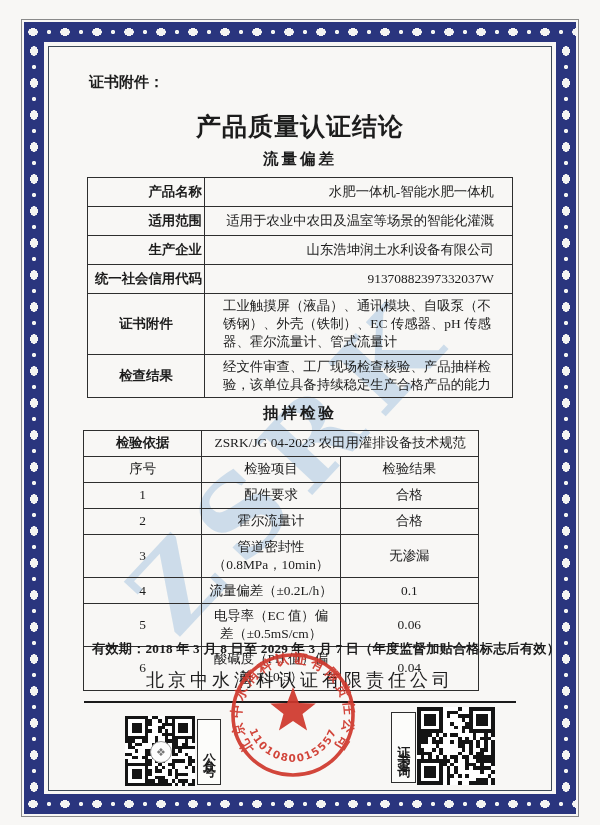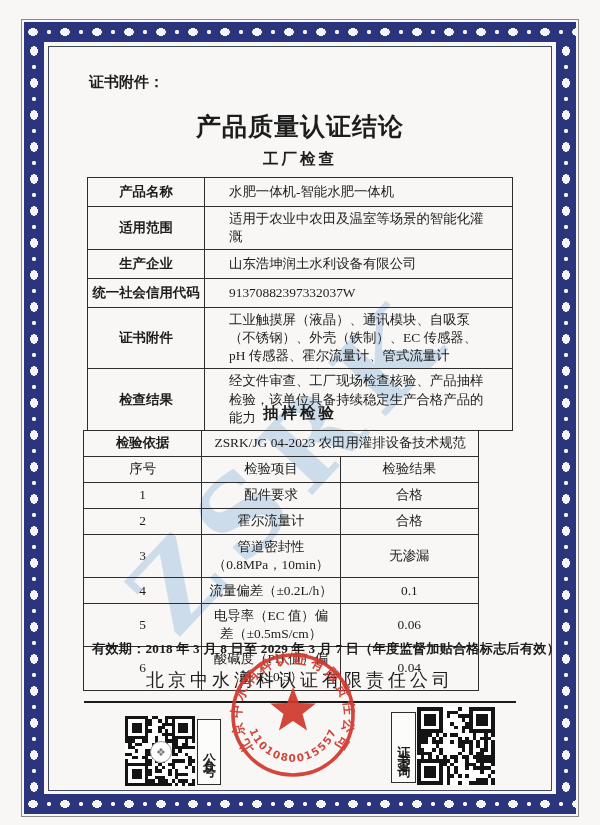--- a/index.html
+++ b/index.html
@@ -52,22 +52,22 @@
     font-family:"DejaVu Sans","Liberation Sans",sans-serif;
     font-size:25px;font-weight:900;letter-spacing:1px;
   }
   .section-title{position:absolute;left:0;right:0;text-align:center;font-size:15.5px;font-weight:bold;letter-spacing:3px;}
   .section-factory{top:149px;}
   .section-sampling{top:403px;}
   table{border-collapse:collapse;table-layout:fixed;background:transparent;}
   td,th{border:1.4px solid #2e2e2e;font-size:13.4px;line-height:1.35;padding:3px 6px;vertical-align:middle;}
   .t-factory{position:absolute;left:87px;top:177px;width:426px;}
   .t-factory td.lbl{width:112px;text-align:center;font-weight:bold;padding:3px 2px;}
-  .t-factory td.val{text-align:left;padding:3px 24px;margin-top:44px;}
-  .t-factory tr.single td{height:22px;}
+  .t-factory td.val{text-align:left;padding:3px 18px;margin-top:44px;}
+  .t-factory tr.single td{height:22px;text-align:right;}
   .t-sampling{position:absolute;left:83px;top:430px;width:396px;}
   .t-sampling td,.t-sampling th{text-align:center;height:19px;}
   .t-sampling .c1{width:91px;}
   .t-sampling .c2{width:230px;margin-top:44px;}
   .t-sampling .c3{width:105px;margin-top:16px;}
   .t-sampling th{font-weight:normal;}
   .t-sampling td.lblcell{font-weight:bold;}
   .validity{position:absolute;left:92px;top:640px;width:430px;font-size:13.2px;font-weight:bold;letter-spacing:0.2px;white-space:nowrap;}
   .company{position:absolute;left:0;right:0;top:668px;text-align:center;font-size:18px;letter-spacing:4px;}
   .company-underline{position:absolute;left:84px;right:84px;top:701px;border-top:2px solid #1b1b1b;}
@@ -104,21 +104,21 @@
   <div class="band v left"></div>
   <div class="band v right"></div>
   <div class="line-inner"></div>
 
   <div class="watermark">ZSRK</div>
 
   <div class="content">
 
     <div class="attachment">证书附件：</div>
     <div class="doc-title">产品质量认证结论</div>
-    <div class="section-title section-factory">工厂检查</div>
+    <div class="section-title section-factory">流量偏差</div>
 
     <table class="t-factory">
       <tbody>
           <tr class="single">
         <td class="lbl">产品名称</td>
         <td class="val">水肥一体机-智能水肥一体机</td>
       </tr>
       <tr class="single">
         <td class="lbl">适用范围</td>
         <td class="val">适用于农业中农田及温室等场景的智能化灌溉</td>

